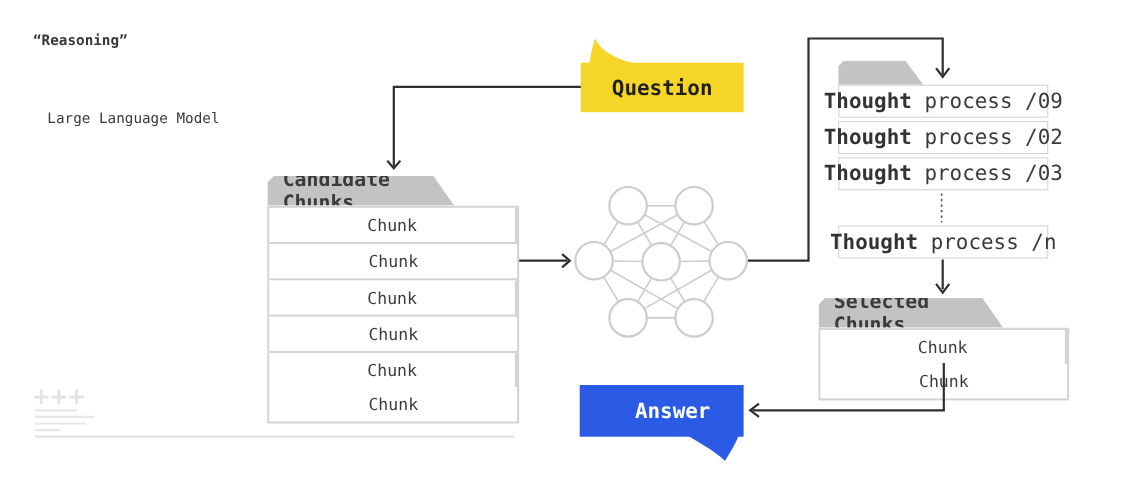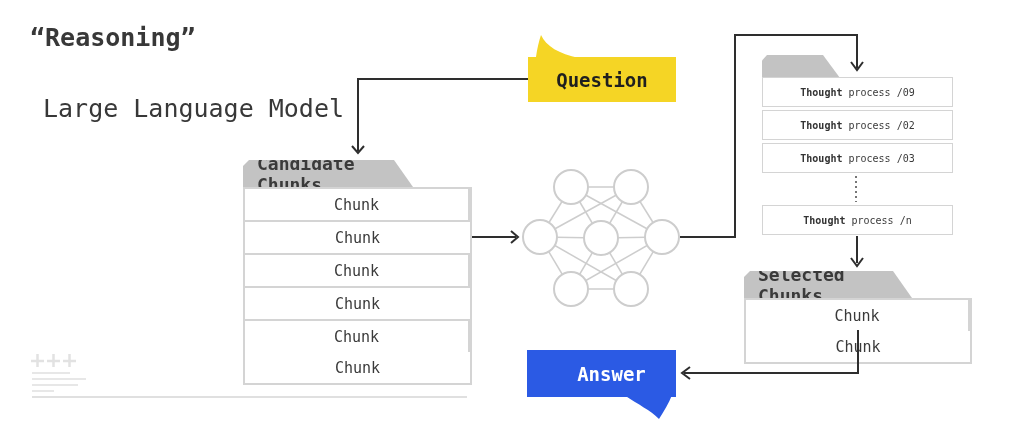--- a/index.html
+++ b/index.html
@@ -4,21 +4,21 @@
 <style>
   html,body{margin:0;padding:0;background:#ffffff;}
   .canvas{
     position:relative;width:1024px;height:436px;background:#fff;overflow:hidden;
     font-family:"DejaVu Sans Mono","Liberation Mono",monospace;color:var(--text-dark,#3a3a3a);
   }
   .svg-layer{position:absolute;left:0;top:0;z-index:3;pointer-events:none;}
   .abs{position:absolute;box-sizing:border-box;z-index:2;}
 
   
-  .title{left:30px;top:26px;line-height:23px;font-size:25px;color:#383838;}
+  .title{left:30px;top:26px;line-height:23px;font-size:13px;color:#383838;}
   .title .l1{font-weight:bold;}
   .title .l2{padding-left:13px;margin-top:48px;}
 
   
   .bubble{display:flex;align-items:center;justify-content:center;font-size:19px;font-weight:bold;}
   .q-bubble{left:528px;top:57px;width:148px;height:45px;background:var(--question-yellow,#f5d525);color:#1f1f1f;}
   .a-bubble{left:527px;top:350px;width:149px;height:47px;background:var(--answer-blue,#2b5ae4);color:#ffffff;padding-left:20px;}
 
   
   .tab{background:var(--tab-gray,#c3c3c3);font-size:18px;display:flex;align-items:center;font-weight:bold;}
@@ -33,21 +33,21 @@
   .chunk-table{display:grid;grid-template-columns:1fr;background:#fff;border:2px solid var(--border-light,#d4d4d4);}
   .t-candidate{left:243px;top:187px;width:229px;}
   .t-selected{left:744px;top:298px;width:228px;}
   .chunk-cell{height:31px;display:flex;align-items:center;justify-content:center;font-size:15px;background:#fff;}
   .t-candidate .chunk-cell{border-bottom:2px solid var(--border-light,#d4d4d4);}
   .t-candidate .chunk-cell:nth-last-child(-n+2){border-bottom:none;}
   .chunk-cell:nth-child(odd){border-right:2px solid var(--border-light,#d4d4d4);}
 
   
   .thought-row{left:762px;width:191px;height:30px;border:1.5px solid var(--border-light,#d4d4d4);
-    background:#fff;display:flex;align-items:center;justify-content:center;font-size:10px;white-space:pre;}
+    background:#fff;display:flex;align-items:center;justify-content:center;font-size:19px;white-space:pre;}
   .thought-row .b{font-weight:bold;color:#333;}
   .tr0{top:77px;} .tr1{top:110px;} .tr2{top:143px;} .tr3{top:205px;}
 </style>
 </head>
 <body>
 
 <div class="canvas">
 
   <div class="abs title">
     <div class="l1">“Reasoning”</div>

